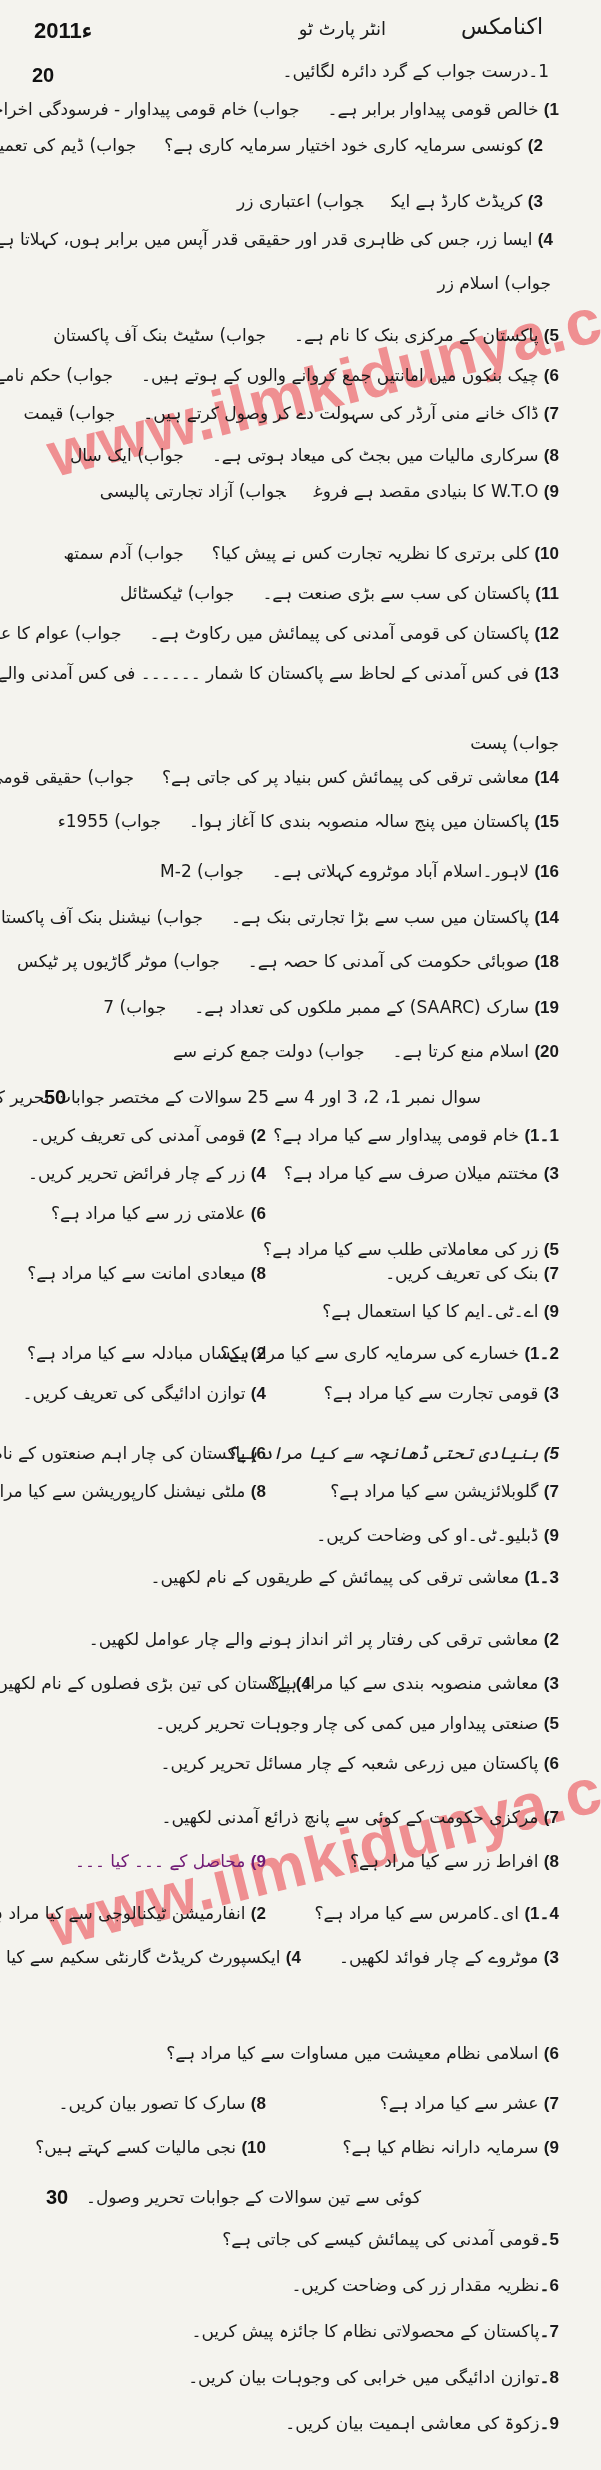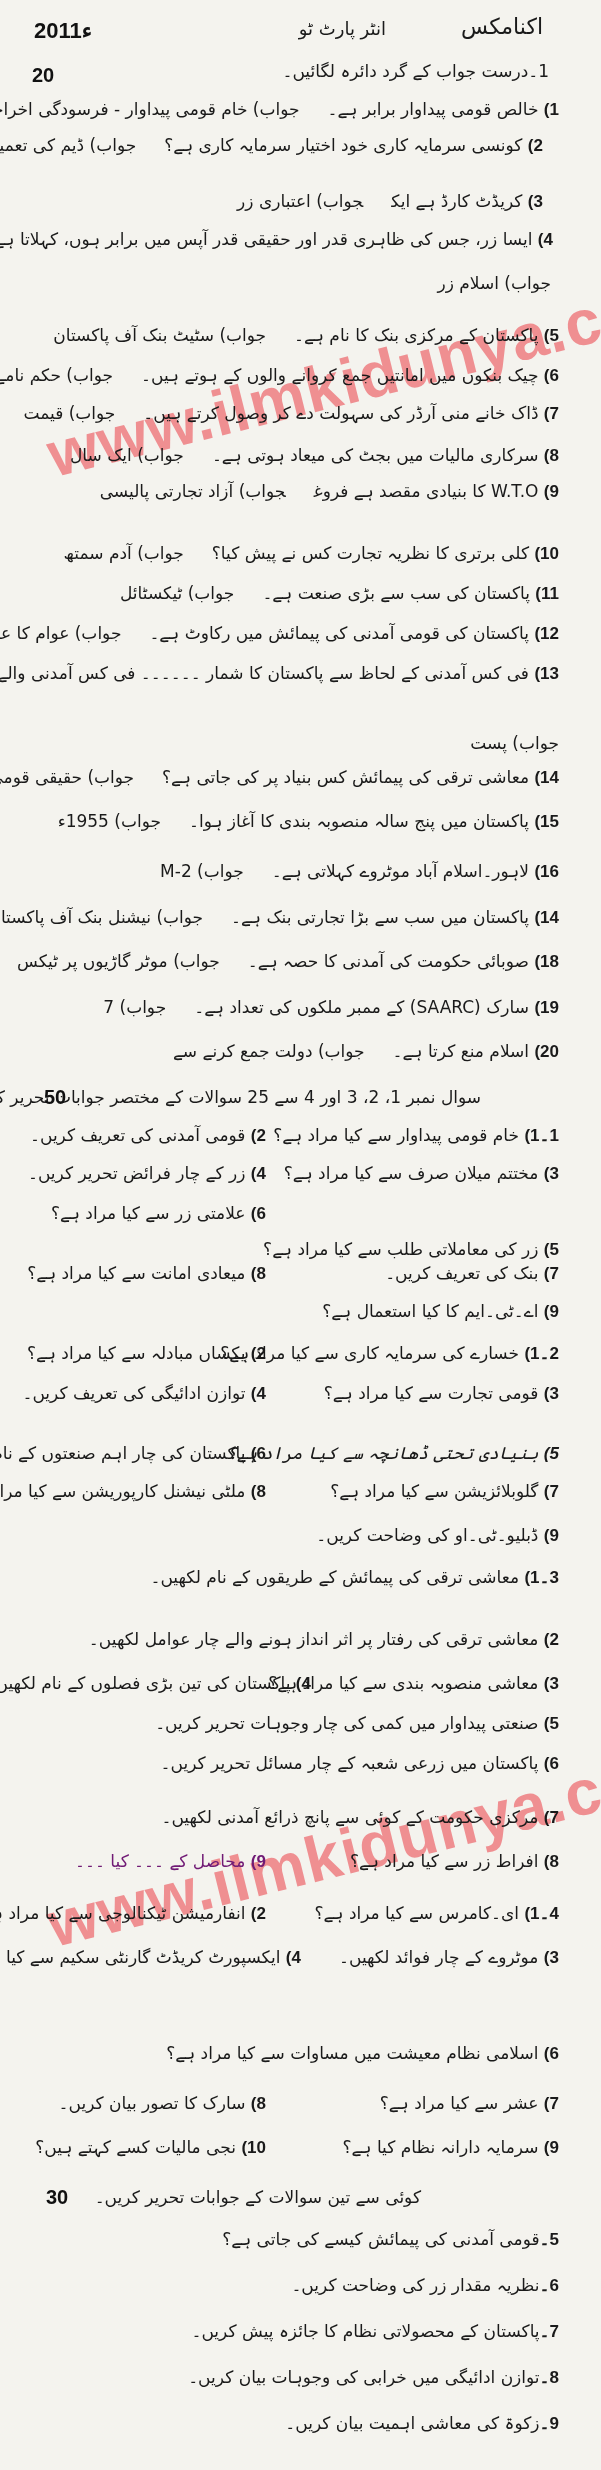--- a/index.html
+++ b/index.html
@@ -230,21 +230,21 @@
   <div class="line" style="right:335px; top:2090px;">
     <span class="num">8)</span> <span>سارک کا تصور بیان کریں۔</span>
   </div>
   <div class="line" style="right:42px; top:2134px;">
     <span class="num">9)</span> <span>سرمایہ دارانہ نظام کیا ہے؟</span>
   </div>
   <div class="line" style="right:335px; top:2134px;">
     <span class="num">10)</span> <span>نجی مالیات کسے کہتے ہیں؟</span>
   </div>
 
-  <div class="line" style="right:180px; top:2184px;">کوئی سے تین سوالات کے جوابات تحریر کریں۔</div>
+  <div class="line" style="right:180px; top:2184px;">کوئی سے تین سوالات کے جوابات تحریر وصول۔</div>
   <div class="marks" style="left:46px; top:2186px;">30</div>
 
   <div class="line" style="right:42px; top:2226px;">
     <span class="num">5۔</span><span>قومی آمدنی کی پیمائش کیسے کی جاتی ہے؟</span>
   </div>
   <div class="line" style="right:42px; top:2272px;">
     <span class="num">6۔</span><span>نظریہ مقدار زر کی وضاحت کریں۔</span>
   </div>
   <div class="line" style="right:42px; top:2318px;margin-left:28px;">
     <span class="num">7۔</span><span>پاکستان کے محصولاتی نظام کا جائزہ پیش کریں۔</span>

